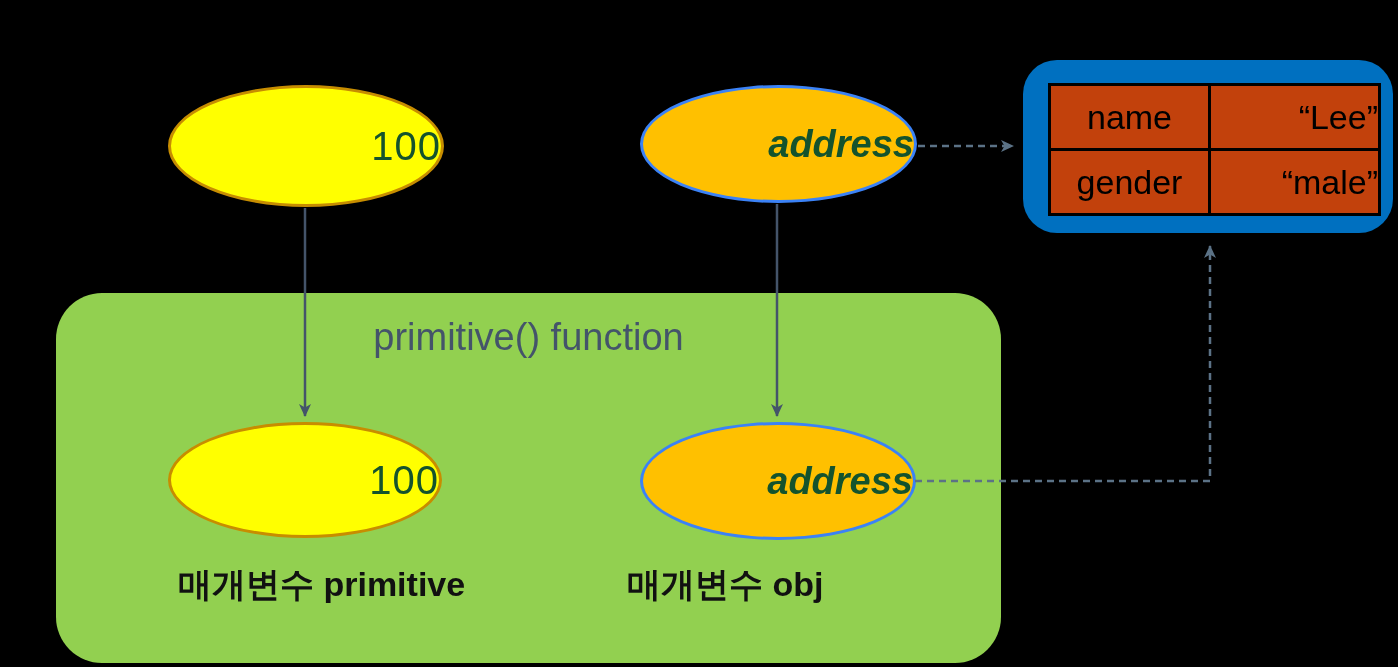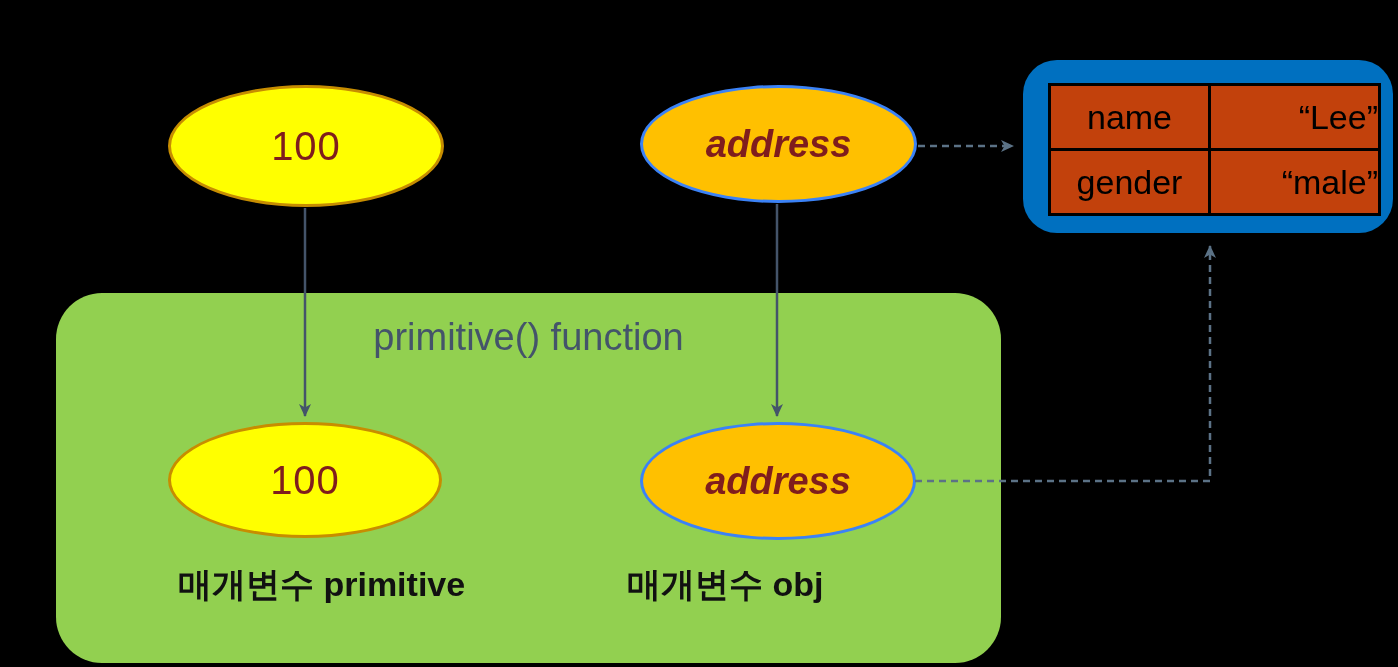--- a/index.html
+++ b/index.html
@@ -6,23 +6,23 @@
   #stage{
     position:relative;
     width:1398px;height:667px;
     background:#000000;
     overflow:hidden;
     font-family:"Liberation Sans", sans-serif;
   }
   .ellipse{
     position:absolute;
     border-radius:50%;
-    display:flex;align-items:center;justify-content:center;
+    display:flex;align-items:center;justify-content:flex-end;
     box-sizing:border-box;
-    color:#7f1d1d;
+    color:#14532d;
   }
   .ellipse.yellow{background:#FFFF00;border:3px solid #C78D00;}
   .ellipse.orange{background:#FFC000;border:3px solid #3b82f6;}
   .val-plain{font-size:40px;font-weight:400;letter-spacing:1px;}
   .val-ref{font-size:38px;font-weight:700;font-style:italic;}
   #fn-box{
     position:absolute;left:56px;top:293px;width:945px;height:370px;
     background:#92D050;border-radius:46px;
   }
   #fn-title{

